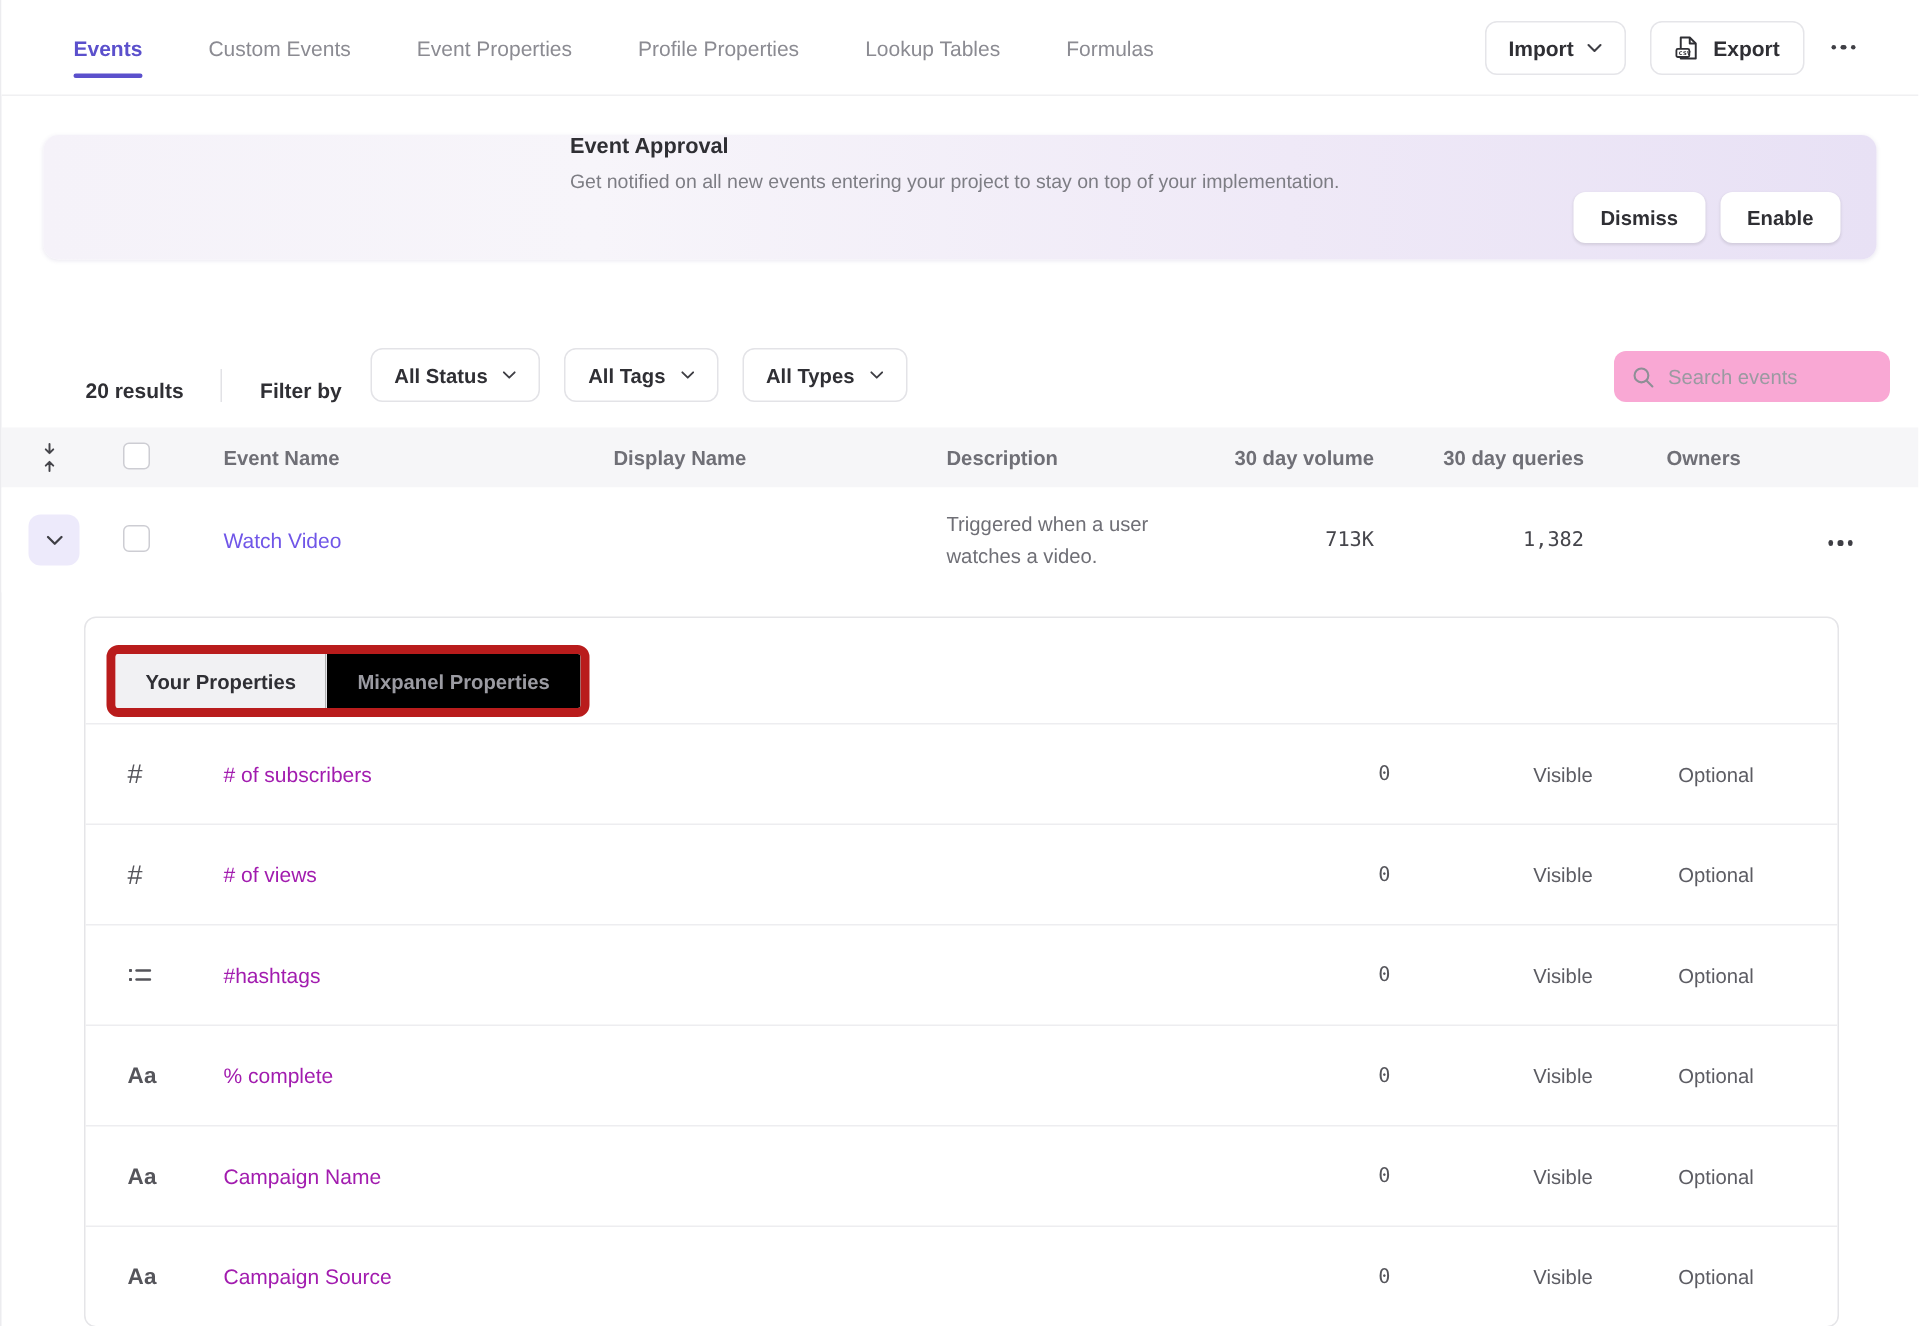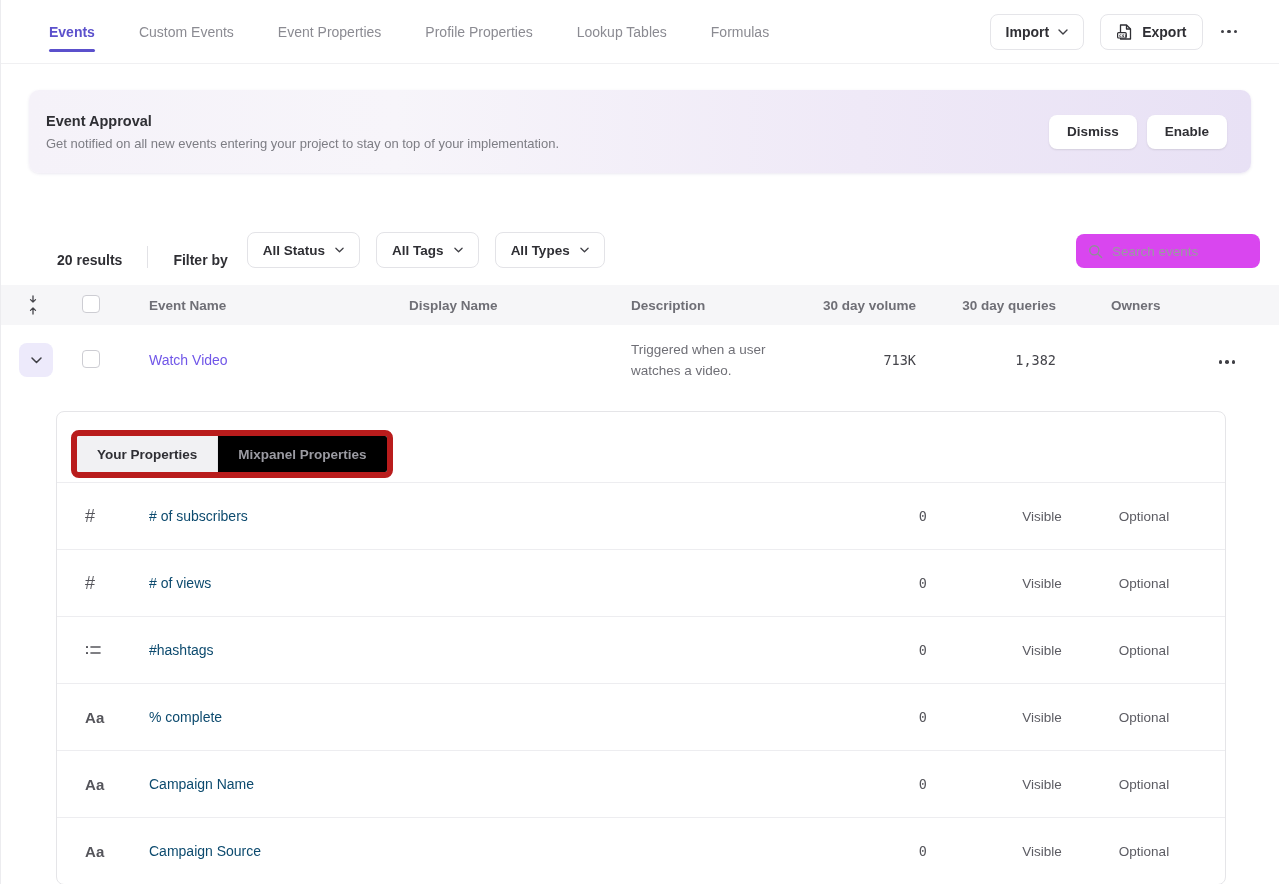--- a/index.html
+++ b/index.html
@@ -25,37 +25,37 @@
          border:1px solid #e5e5e9; border-radius:8px; background:#fff;
          font-size:14px; font-weight:600; color:#2f2f34; cursor:pointer; font-family:inherit; }
   .dots { display:inline-flex; align-items:center; gap:3px; cursor:pointer;
           background:none; border:none; padding:6px 2px; }
   .dots i { width:3.5px; height:3.5px; border-radius:50%; background:#3f3f45; display:block; }
 
   
   .banner { margin:26px 28px 0; height:83px; border-radius:10px; display:flex; align-items:center;
             padding:0 24px 0 17px;
             background:linear-gradient(90deg,#f5f2f9 0%, #f7f5fa 30%, #efe9f7 68%, #e8e1f5 100%);
-            box-shadow:0 1px 3px rgba(90,70,140,.12); }
+            box-shadow:0 1px 3px rgba(90,70,140,.12);flex-direction:column; }
   .banner-title { font-size:14.5px; font-weight:700; color:#2f2f34; margin-bottom:7px; }
   .banner-desc  { font-size:13px; color:#7d7d84; }
   .banner-actions { margin-left:auto; display:flex; gap:10px; }
   .banner-btn { height:34px; padding:0 18px; background:#fff; border:none; border-radius:8px;
                 font-size:13.5px; font-weight:600; color:#2f2f34; cursor:pointer;
                 box-shadow:0 1px 2px rgba(0,0,0,.10); font-family:inherit; }
 
   
   .filter-row { margin-top:57px; padding:0 19px 0 56px; display:flex; align-items:flex-end; height:38px; }
   .results   { font-size:14px; font-weight:700; color:#2f2f34; }
   .vdiv      { width:1px; height:22px; background:#e2e2e6; margin:0 25px; }
   .filter-by { font-size:14px; font-weight:600; color:#2f2f34; margin-right:19px; }
   .pill { display:inline-flex; align-items:center; gap:10px; height:36px; padding:0 15px;
           border:1px solid #e3e3e7; border-radius:8px; background:#fff; font-size:13.5px;
           font-weight:600; color:#2f2f34; margin-right:16px; cursor:pointer; font-family:inherit; }
-  .search { margin-left:auto; width:184px; height:34px; background:#d946ef; border-radius:8px;
+  .search { margin-left:auto; width:184px; height:34px; background:#f9a8d4; border-radius:8px;
             display:flex; align-items:center; padding:0 10px 0 12px; gap:9px; }
   .search input { border:none; outline:none; background:transparent; font-size:13.5px;
                   color:#3b3b40; width:100%; font-family:inherit; }
   .search input::placeholder { color:#9a9aa1; }
 
   
   .tgrid { display:grid; grid-template-columns:64px 66px 260px 222px 190px 118px 140px 50px 70px 1fr;
            align-items:center; }
   .thead { margin-top:17px; height:40px; background:#f6f6f8; font-size:13.5px; font-weight:600;
            color:#6f6f76; }
@@ -80,21 +80,21 @@
                 border-radius:8px; overflow:hidden; }
   .ptab { height:36px; display:flex; align-items:center; padding:0 20px; font-size:13.5px;
           font-weight:600; color:#9b9ba2; background:#000000; cursor:pointer; }
   .ptab.active { background:#f1f1f3; color:#2f2f34; }
   .ptab + .ptab { border-left:1px solid #e5e5e8; }
   .prow { display:grid; grid-template-columns:92px 1fr 100px 56px 102px 102px 30px; height:67px;
           align-items:center; border-top:1px solid #ededf0; font-size:13.5px; color:#5c5c63; }
   .ptype { padding-left:28px; color:#55555b; display:flex; align-items:center; }
   .ptype.hash { font-size:18px; font-weight:400; }
   .ptype.aa { font-size:15px; font-weight:600; letter-spacing:.2px; }
-  .pname { font-size:14px; color:#0c4a6e; cursor:pointer; }
+  .pname { font-size:14px; color:#a21caf; cursor:pointer; }
   .pvol { font-family:"DejaVu Sans Mono", monospace; text-align:right; padding-right:8px; color:#55555b; }
   .pvis,.popt { text-align:center; }
   svg { display:block; }
 </style>
 </head>
 <body>
 
 <div class="app">
 
   <div class="topbar">

